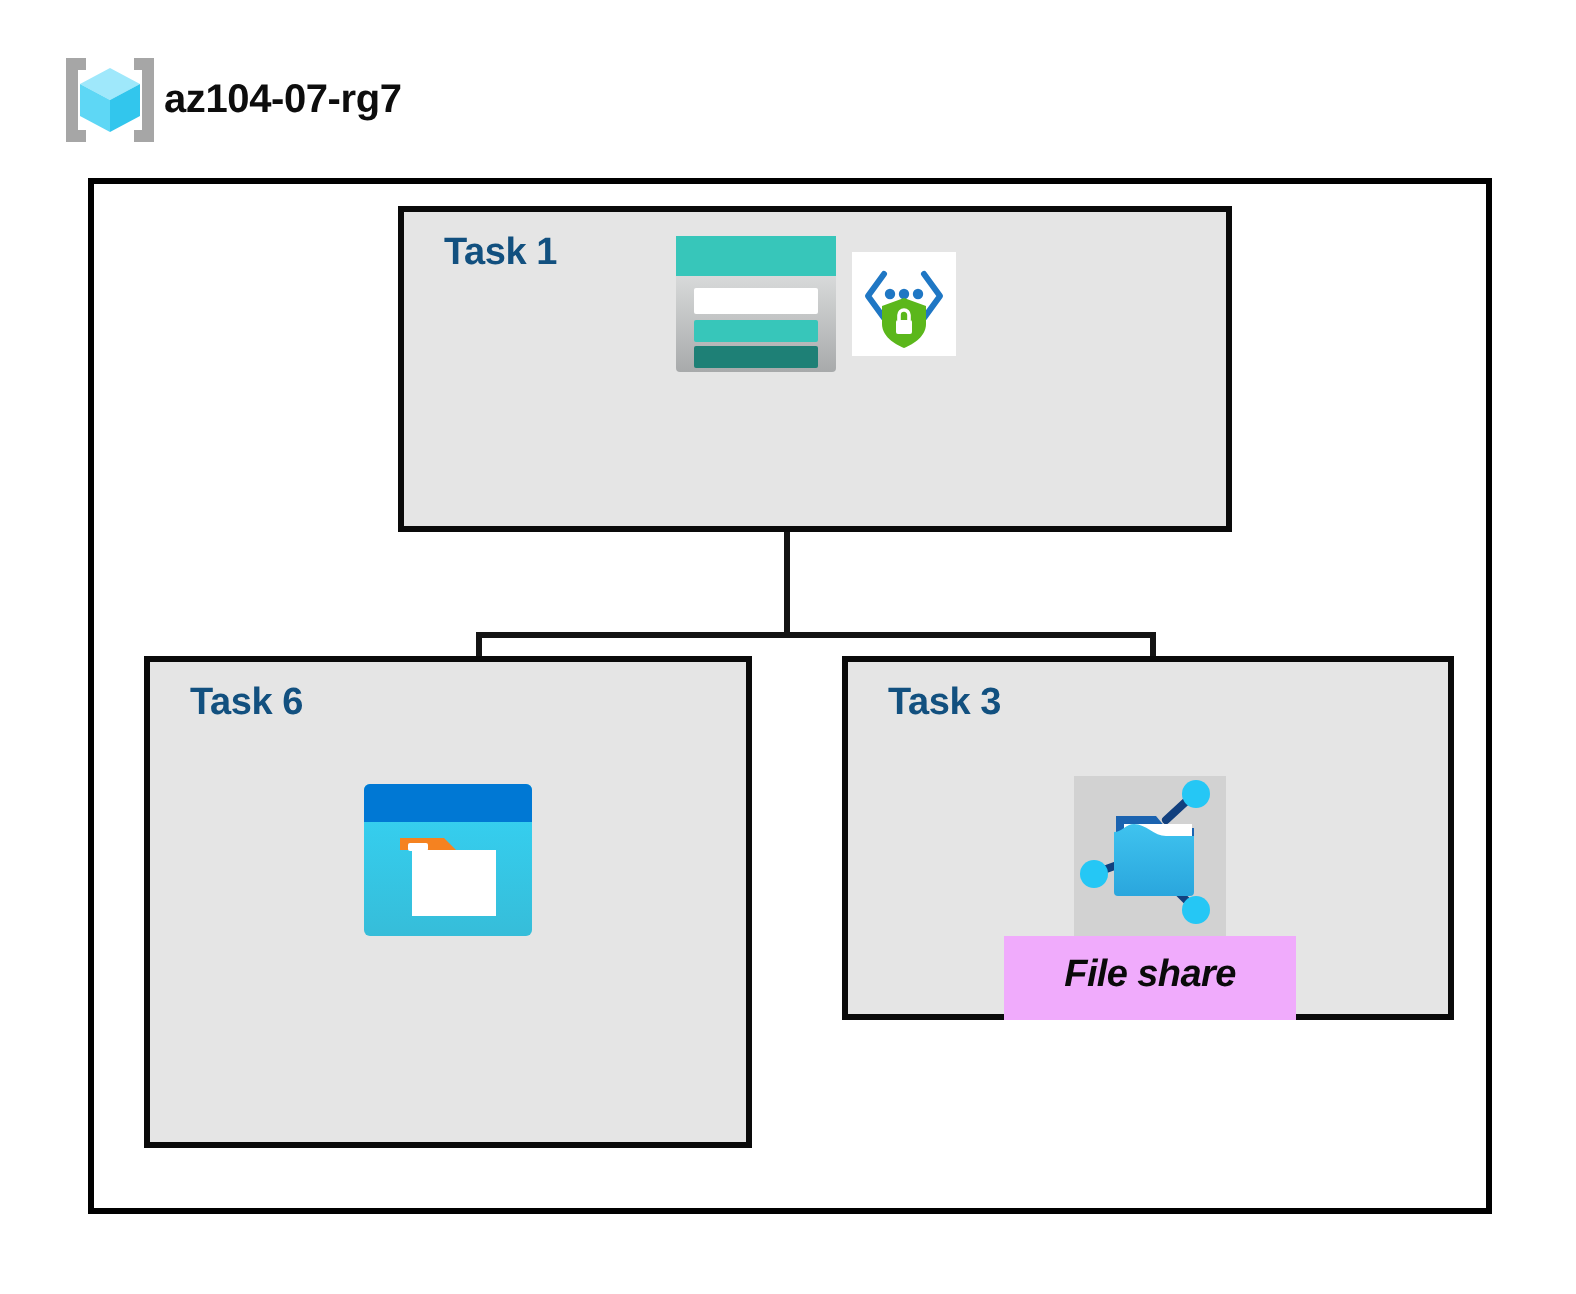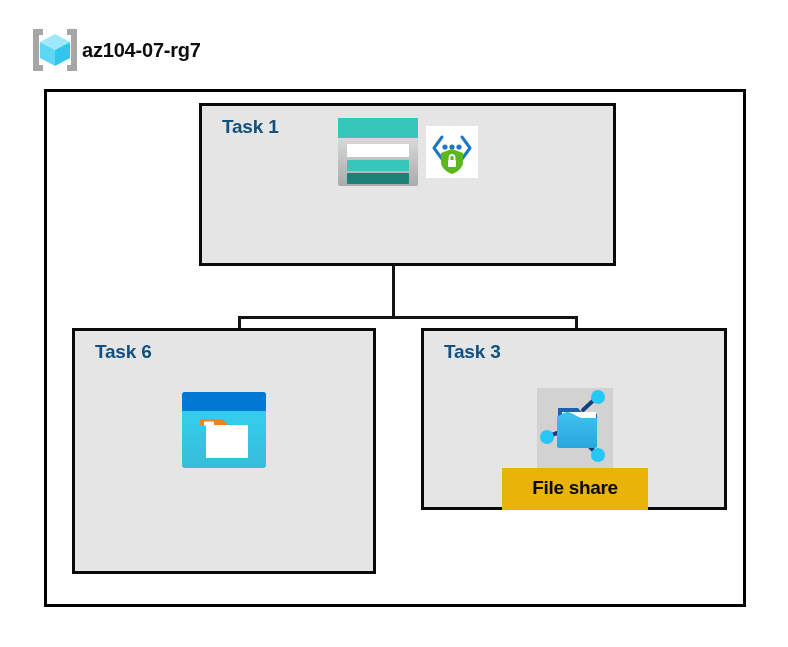--- a/index.html
+++ b/index.html
@@ -92,23 +92,24 @@
   #blob-caption { margin-top: 17px; }
 
   
   #node-file-share { left: 470px; top: 388px; width: 210px; }
   #fileshare-hl-icon {
     background: #d2d2d2;
     width: 76px; height: 80px;
     display: flex; align-items: center; justify-content: center;
   }
   #fileshare-hl-caption {
-    background: #eab308;
+    background: #f0abfc;
     padding: 9px 30px 11px 30px;
     margin-top: 0px;
+    font-style: italic;
   }
 
   
   .connector {
     position: absolute;
     background: #141414;
   }
   #conn-trunk       { left: 392px; top: 266px; width: 3px;   height: 52px; }
   #conn-crossbar    { left: 238px; top: 316px; width: 340px; height: 3px; }
   #conn-left-drop   { left: 238px; top: 316px; width: 3px;   height: 72px; }

